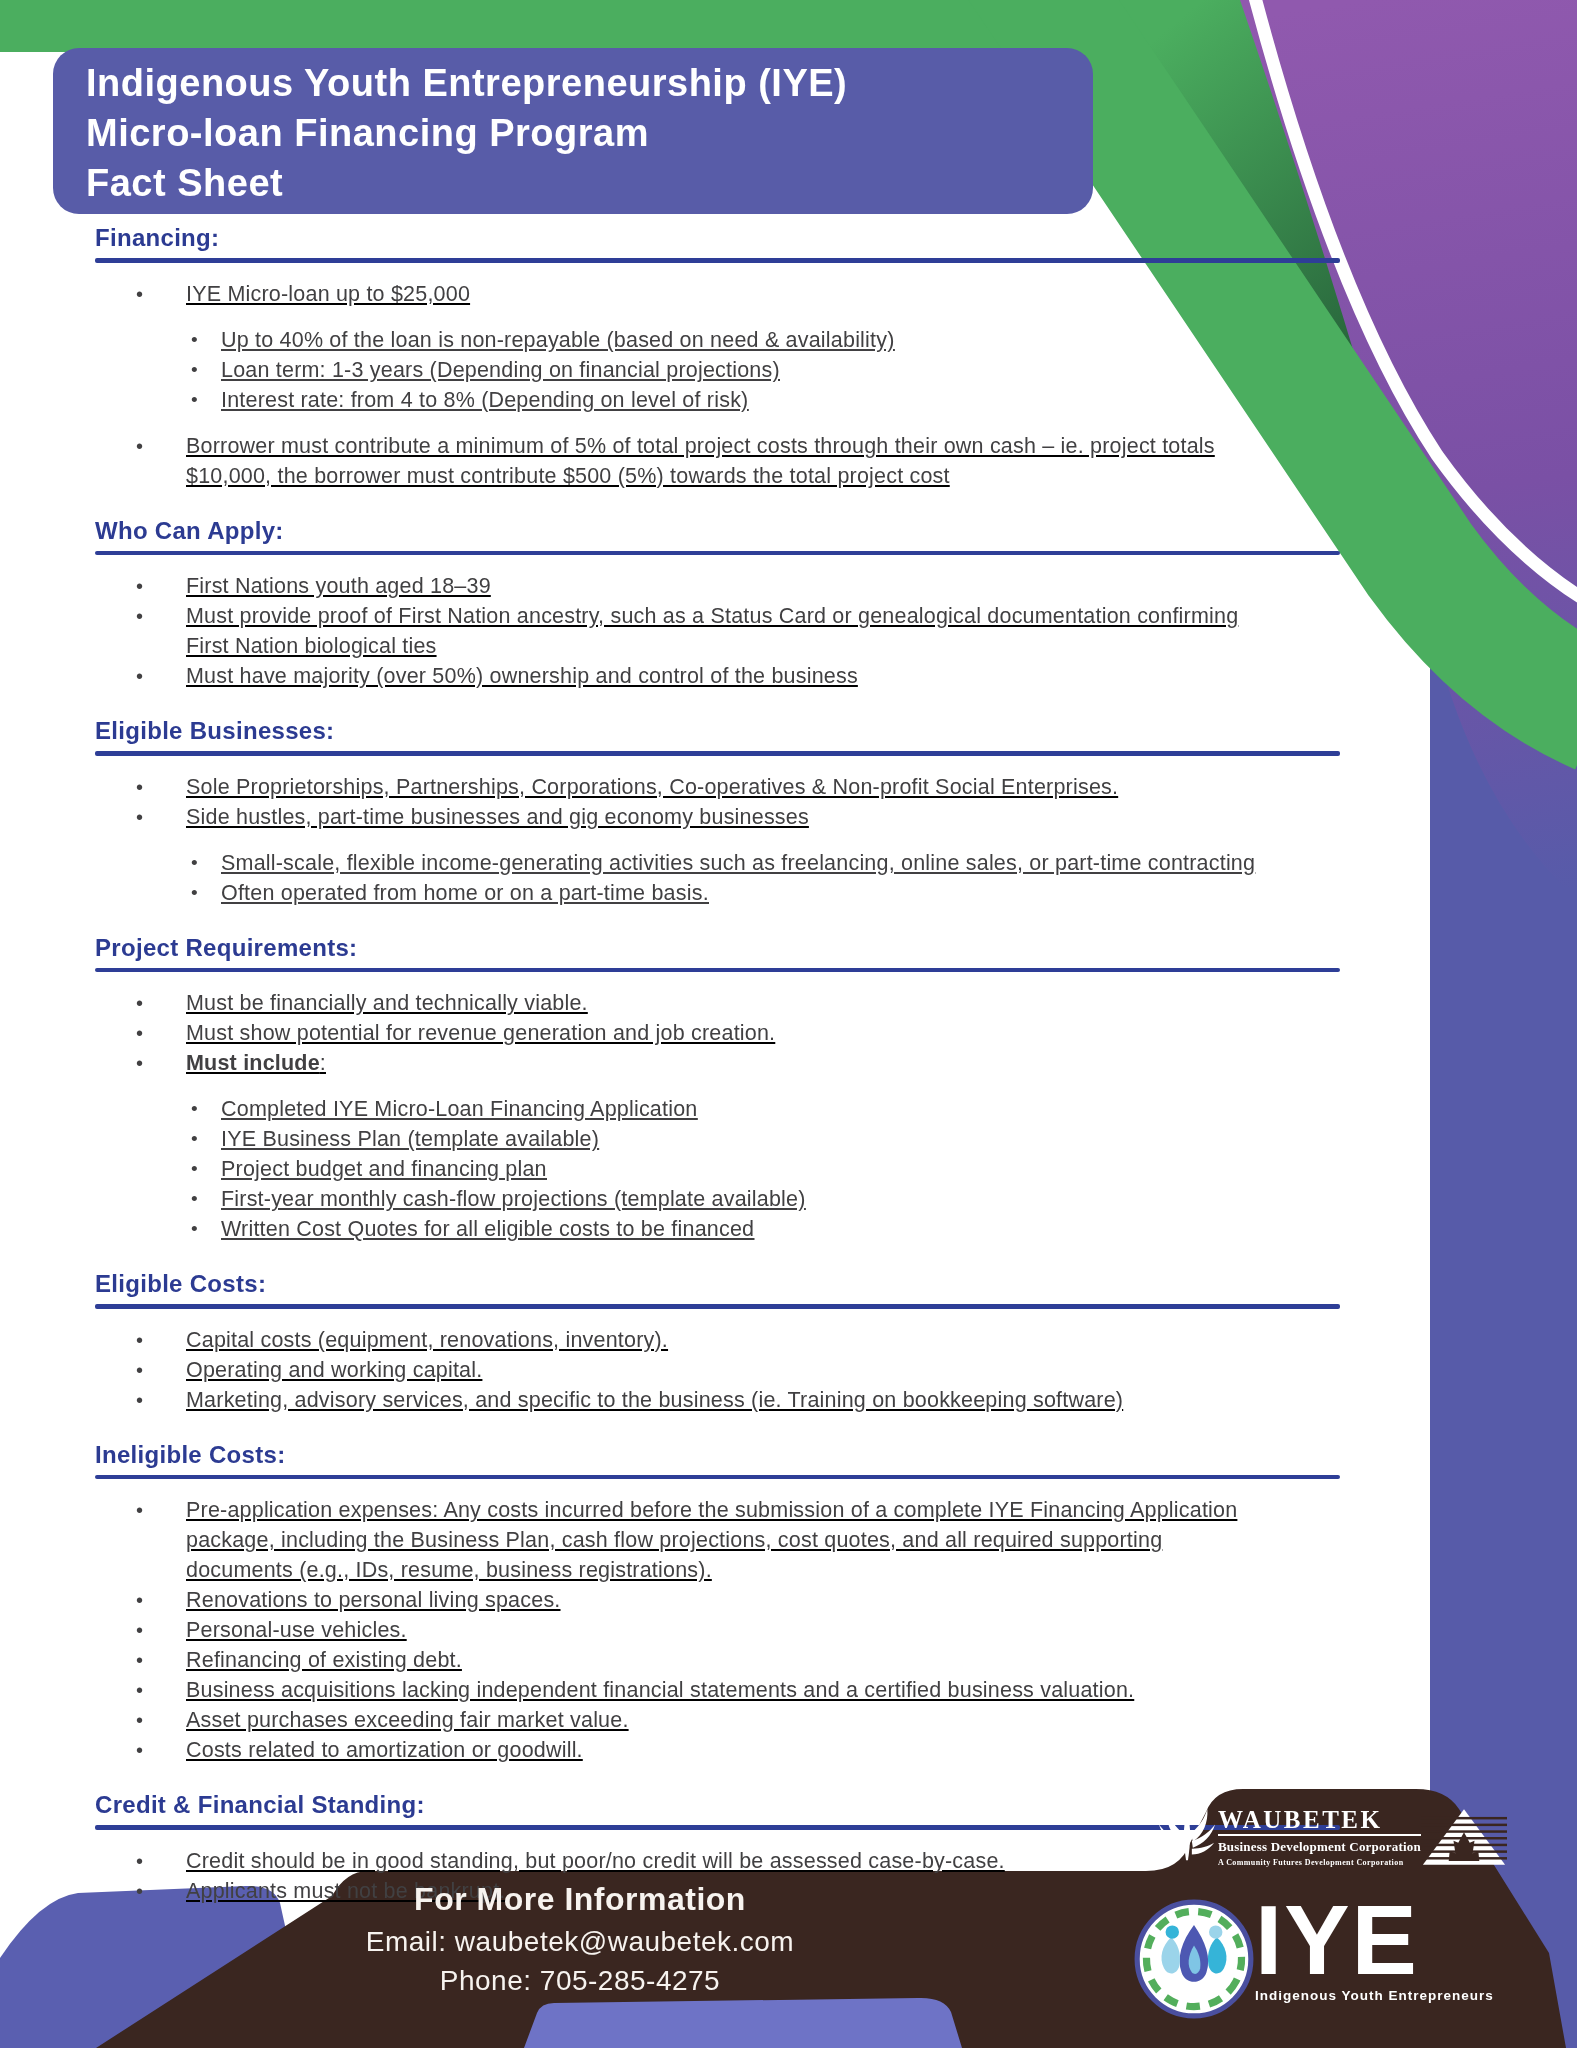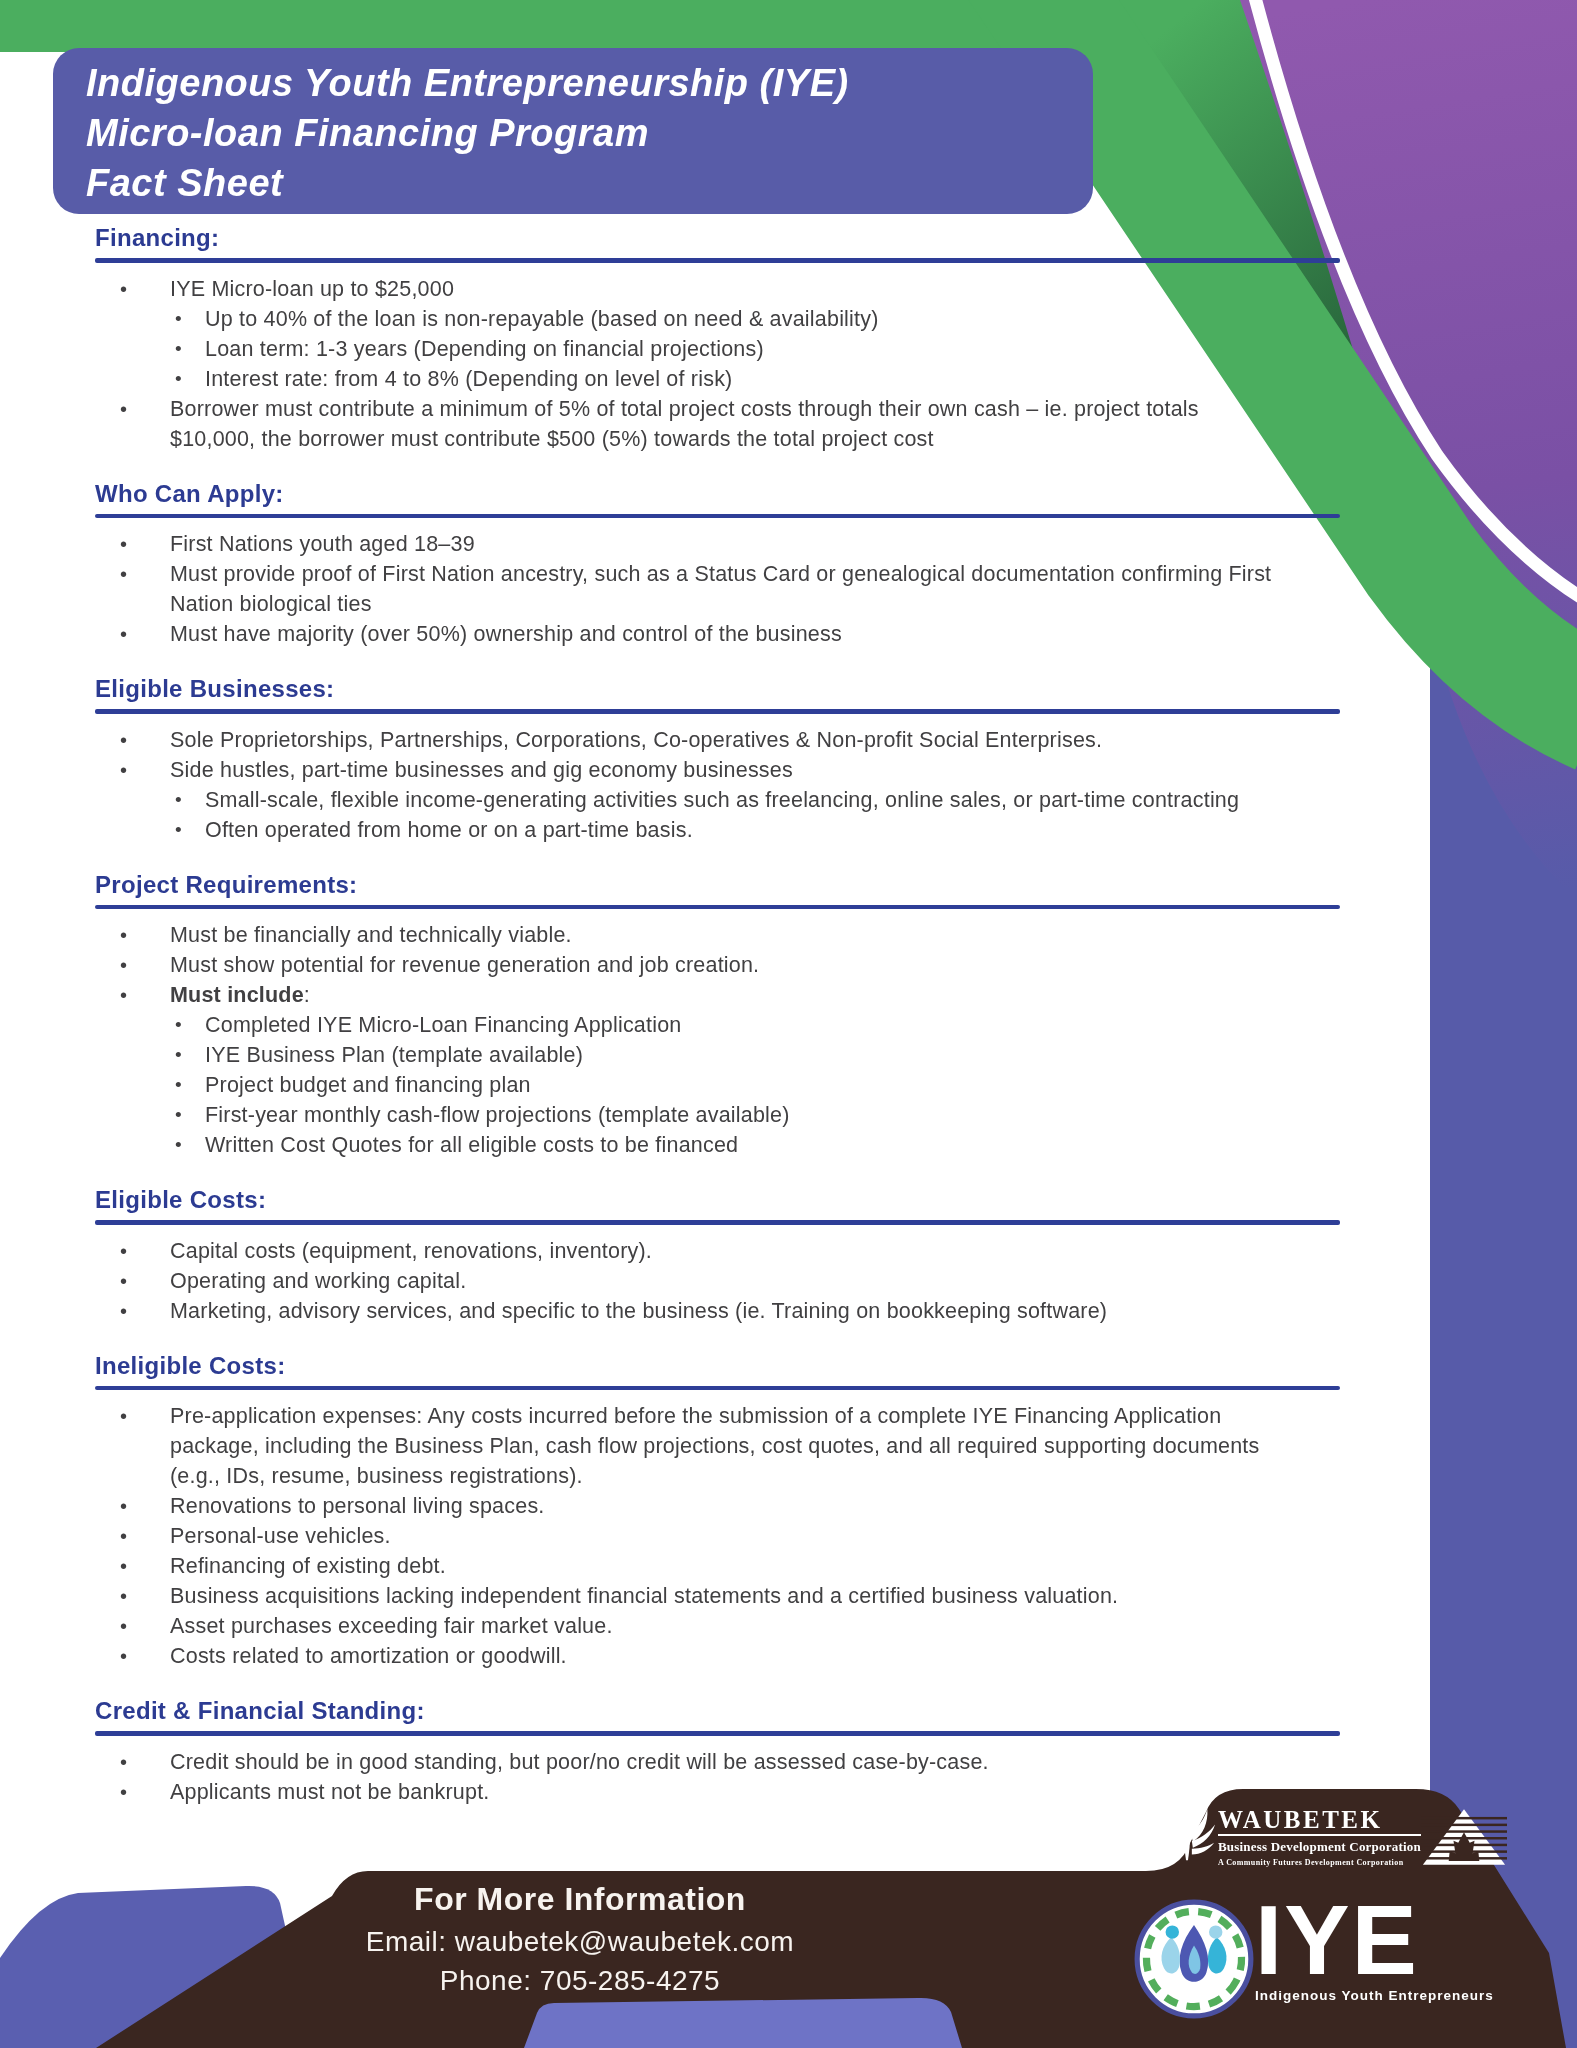--- a/index.html
+++ b/index.html
@@ -2,28 +2,28 @@
 <html><head>
 <meta charset="utf-8">
 <style>
   html,body { margin:0; padding:0; background:#e8e8e8; }
   .page { position:relative; width:1577px; height:2048px; background:#ffffff; overflow:hidden;
           font-family:"Liberation Sans", sans-serif; margin:0 auto; }
   .bg { position:absolute; left:0; top:0; z-index:0; }
 
   
   .header-title { position:absolute; left:86px; top:58px; z-index:2; color:#ffffff;
-                  font-weight:bold; font-size:38px; line-height:50px; letter-spacing:0.5px;font-style:italic; }
+                  font-weight:bold; font-size:38px; line-height:50px; letter-spacing:0.5px; }
 
   
   .content { position:absolute; left:95px; top:224px; width:1195px; z-index:1; }
   .sec { margin:0 0 26px 0; }
   .sec h2 { margin:0 0 6px 0; font-size:24px; font-weight:bold; color:#2c3b92; letter-spacing:0.3px; }
   .rule { width:1245px; height:4.5px; background:#2e3e97; border-radius:2px; margin:0 0 11px 0; }
-  ul { list-style:none; margin:0; padding:0; }
+  ul { list-style:none; margin:16px; padding:0;text-decoration:underline; }
   .l1 > li { position:relative; padding-left:75px; font-size:21.5px; line-height:30px;
              color:#414042; letter-spacing:0.2px; }
   .l1 > li::before { content:"\2022"; position:absolute; left:25px; top:0; font-size:20px; color:#414042; }
   .l2 { margin-left:-75px; }
   .l2 > li { position:relative; padding-left:110px; font-size:21.5px; line-height:30px;
              color:#414042; letter-spacing:0.2px; }
   .l2 > li::before { content:"\2022"; position:absolute; left:80px; top:0; font-size:19px; color:#414042; }
   .bold-lead { font-weight:bold; }
 
   

